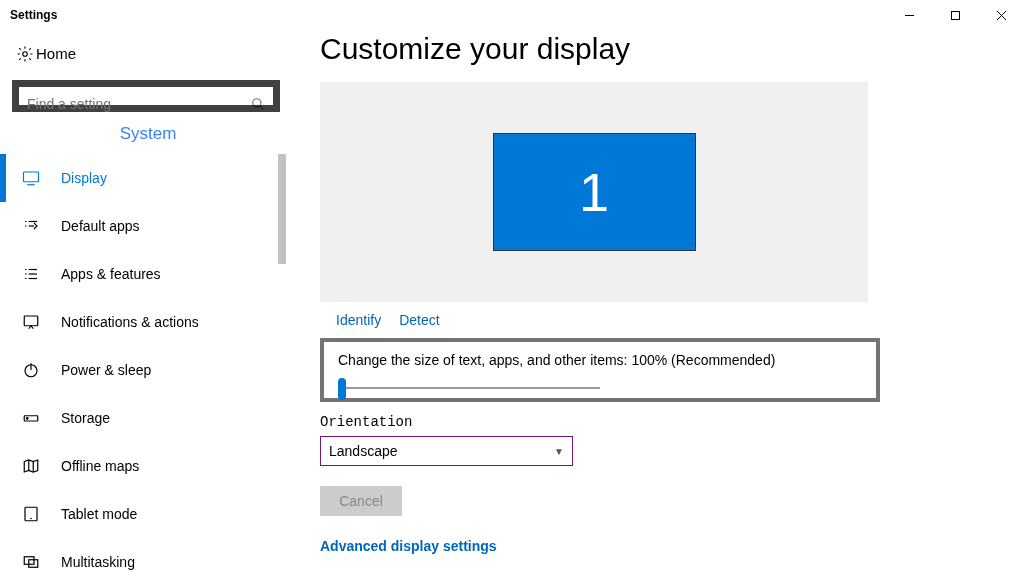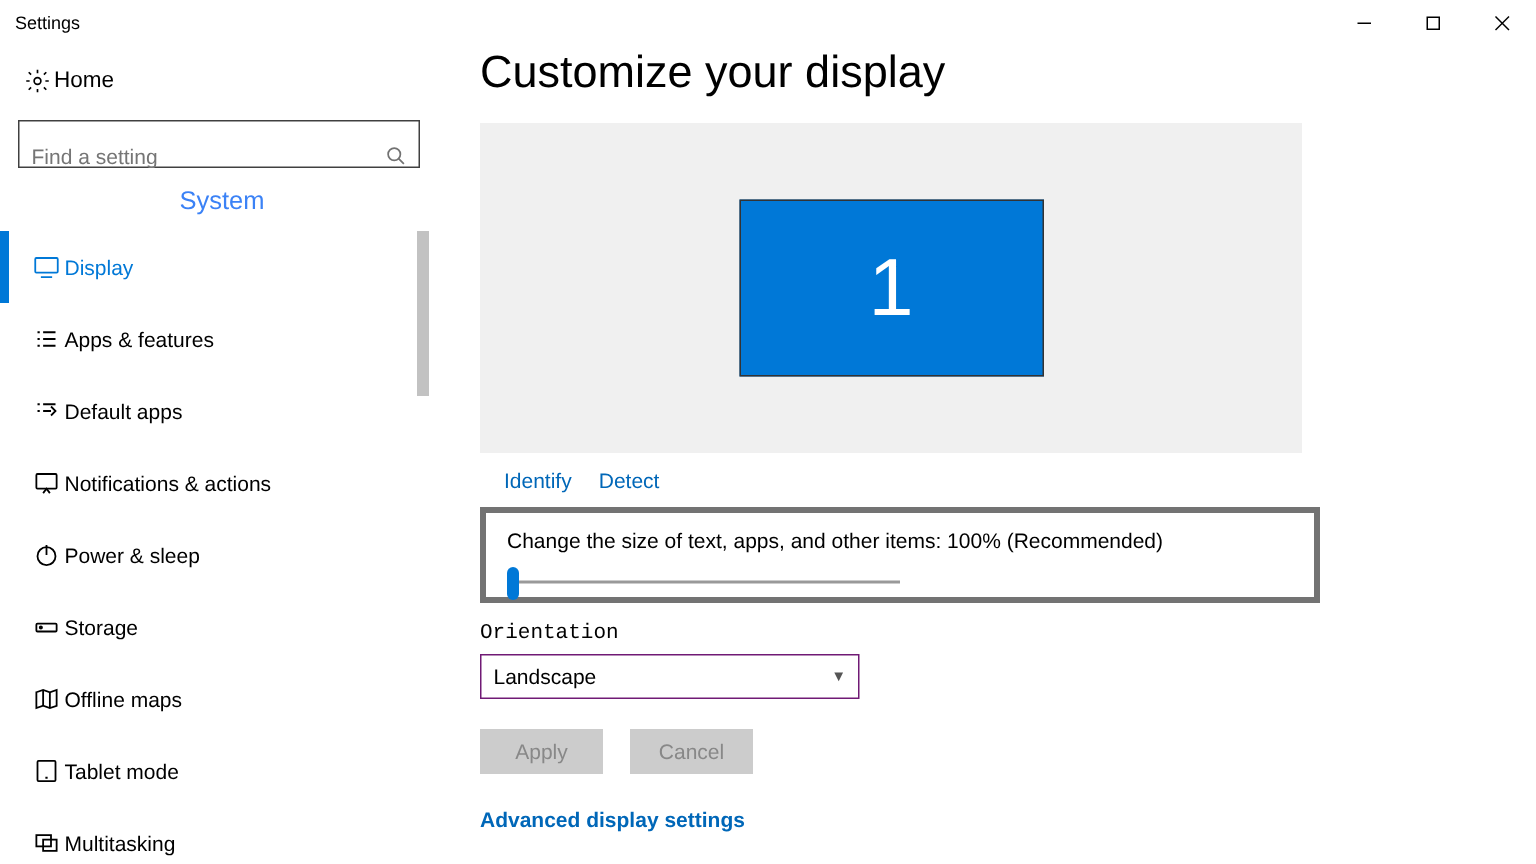--- a/index.html
+++ b/index.html
@@ -1,45 +1,45 @@
 <!DOCTYPE html>
 <html><head>
 <meta charset="utf-8">
 <style>
   * { box-sizing: border-box; margin: 0; padding: 0; font-family: "Segoe UI", Tahoma, sans-serif; }
   html, body { width: 1024px; height: 576px; overflow: hidden; background: #fff; color: #000; }
 
   
   .titlebar { height: 30px; display: flex; align-items: center; justify-content: space-between; padding: 0 0 0 10px; font-size: 12px; }
-  .titlebar .title { font-weight: 400; }
+  .titlebar .title { font-weight: 700; }
   .win-controls { display: flex; height: 100%; }
   .win-btn { width: 46px; display:flex; align-items:center; justify-content:center; font-size: 11px; }
   .win-btn svg { stroke: #000; }
 
   
   .body { display:flex; height: calc(576px - 30px); }
   .sidebar { width: 292px; padding: 0 10px 0 10px; position: relative; }
   .content { flex:1; padding: 0 40px 0 28px; position: relative; overflow: hidden; }
 
   
   .home-row { display:flex; align-items:center; gap: 4px; height: 46px; padding-left: 6px; font-size: 15px; }
   .gear-icon { width: 16px; height:16px; }
 
   
-  .search-wrap { margin: 4px 2px 12px 2px; border: 1px solid #404040; height: 32px; display:flex; align-items:center; padding: 16px 8px 0 8px; }
+  .search-wrap { margin: 4px 2px 12px 2px; border: 7px solid #404040; height: 32px; display:flex; align-items:center; padding: 16px 8px 0 8px; }
   .search-wrap input { border: none; outline: none; flex:1; font-size: 14px; background: transparent; }
   .search-ico { width:14px; height:14px; opacity:.55; }
 
   .section-label { font-size: 17px; color: #3b82f6; padding: 0 0 10px 4px; text-align: center; }
 
   
   .nav { position:relative; }
   .scrollbar { position:absolute; right:-4px; top:0; width:10px; height: 380px; background: transparent; }
   .scroll-thumb { position:absolute; right:0; top:0; width:8px; height:110px; background:#c2c2c2; border-radius: 0; }
-  .nav-item { display:flex; align-items:center; gap: 3px; height: 48px; padding-left: 12px; font-size: 14px; position: relative; }
+  .nav-item { display:flex; align-items:center; gap: 21px; height: 48px; padding-left: 12px; font-size: 14px; position: relative; }
   .nav-item.selected { color: #0078d7; }
   .nav-item.selected::before { content:""; position:absolute; left:-10px; top:0; bottom:0; width:6px; background:#0078d7; }
   .nav-ico { width:18px; height:18px; display:flex; align-items:center; justify-content:center; }
   .nav-ico svg { stroke: currentColor; }
 
   
   .page-title { font-size: 30px; font-weight: 400; margin-top: 2px; margin-bottom: 16px; }
   .monitor-area { width: 548px; height: 220px; background:#f0f0f0; display:flex; align-items:center; justify-content:center; }
   .monitor { width: 203px; height: 118px; background:#0078d7; border:1px solid #333; display:flex; align-items:center; justify-content:center; color:#fff; font-size:54px; font-weight:200; }
 
@@ -122,39 +122,39 @@
           </span>
         <span>Display</span>
       </div>
 
       <div class="nav-item">
         <span class="nav-ico">
             <svg viewBox="0 0 24 24" width="18" height="18" fill="none" stroke="#000" stroke-width="1.6">
               <line x1="4" y1="6" x2="6" y2="6"></line>
               <line x1="9" y1="6" x2="20" y2="6"></line>
               <line x1="4" y1="12" x2="6" y2="12"></line>
+              <line x1="9" y1="12" x2="16" y2="12"></line>
+              <polyline points="16,16 20,12 16,8"></polyline>
+            </svg>
+          </span>
+        <span>Default apps</span>
+      </div>
+
+      <div class="nav-item">
+        <span class="nav-ico">
+            <svg viewBox="0 0 24 24" width="18" height="18" fill="none" stroke="#000" stroke-width="1.6">
+              <line x1="4" y1="6" x2="6" y2="6"></line>
+              <line x1="9" y1="6" x2="20" y2="6"></line>
+              <line x1="4" y1="12" x2="6" y2="12"></line>
               <line x1="9" y1="12" x2="20" y2="12"></line>
               <line x1="4" y1="18" x2="6" y2="18"></line>
               <line x1="9" y1="18" x2="20" y2="18"></line>
             </svg>
           </span>
         <span>Apps &amp; features</span>
-      </div>
-
-      <div class="nav-item">
-        <span class="nav-ico">
-            <svg viewBox="0 0 24 24" width="18" height="18" fill="none" stroke="#000" stroke-width="1.6">
-              <line x1="4" y1="6" x2="6" y2="6"></line>
-              <line x1="9" y1="6" x2="20" y2="6"></line>
-              <line x1="4" y1="12" x2="6" y2="12"></line>
-              <line x1="9" y1="12" x2="16" y2="12"></line>
-              <polyline points="16,16 20,12 16,8"></polyline>
-            </svg>
-          </span>
-        <span>Default apps</span>
       </div>
 
       <div class="nav-item">
         <span class="nav-ico">
             <svg viewBox="0 0 24 24" width="18" height="18" fill="none" stroke="#000" stroke-width="1.6">
               <rect x="3" y="4" width="18" height="13" rx="1"></rect>
               <path d="M9 21l3-4 3 4"></path>
             </svg>
           </span>
         <span>Notifications &amp; actions</span>
@@ -240,22 +240,19 @@
     </div>
 
     <div class="orient-label">Orientation</div>
     <div class="select-box">
       <span>Landscape</span>
       <span class="chev">▼</span>
     </div>
 
     <div class="btn-row">
       <div class="btn">
-          <span>Apply</span>
-        </div>
-      <div class="btn">
           <span>Cancel</span>
         </div>
     </div>
 
     <div class="adv-link">Advanced display settings</div>
   </div>
 </div>
 
 </body></html>

